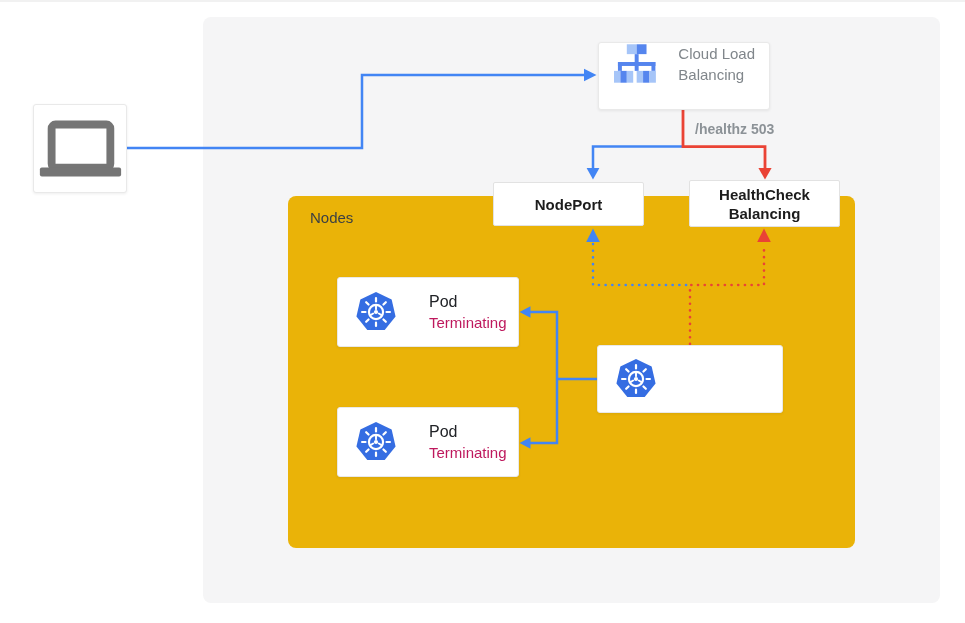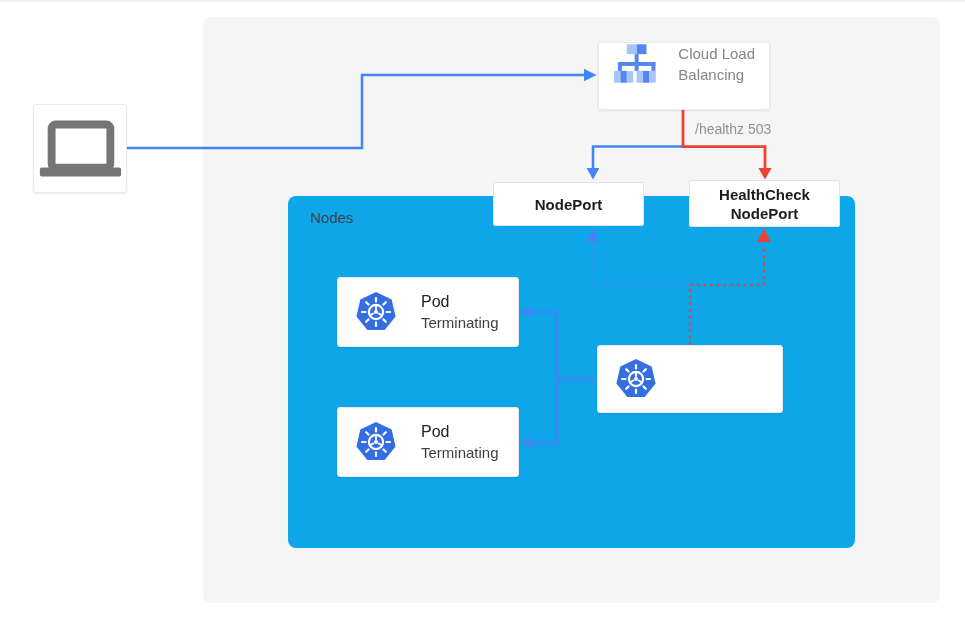--- a/index.html
+++ b/index.html
@@ -7,48 +7,48 @@
     position:relative;width:965px;height:623px;overflow:hidden;
     font-family:"Liberation Sans",sans-serif;background:#ffffff;
   }
   .top-divider{position:absolute;left:0;top:0;width:965px;height:2px;background:#f1f1f1;}
   .panel{
     position:absolute;left:203px;top:17px;width:737px;height:586px;
     background:#f5f5f6;border-radius:8px;
   }
   .nodes-group{
     position:absolute;left:288px;top:196px;width:567px;height:352px;
-    background:#0ea5e9;border-radius:8px;
+    background:#eab308;border-radius:8px;
   }
   .nodes-label{
     position:absolute;left:22px;top:13px;font-size:15px;color:#3c4043;
   }
   .wires{position:absolute;left:0;top:0;}
   .box{
     position:absolute;background:#ffffff;box-sizing:border-box;
     border:1px solid #e9e9e9;border-radius:3px;
     box-shadow:0 1px 3px rgba(0,0,0,0.07);
   }
   .box.plain{border:1px solid #e2e2e2;border-radius:2px;box-shadow:none;}
   .laptop-box{left:33px;top:104px;width:94px;height:89px;display:flex;align-items:center;justify-content:center;}
   .clb-box{left:598px;top:42px;width:172px;height:68px;display:flex;align-items:flex-start;padding-left:15px;}
   .clb-label{margin-left:19px;font-size:15px;line-height:21px;color:#80868b;width:92px;}
   .nodeport-box{left:493px;top:182px;width:151px;height:44px;display:flex;align-items:center;justify-content:center;}
   .hc-box{left:689px;top:180px;width:151px;height:47px;display:flex;align-items:center;justify-content:center;text-align:center;}
   .port-label{font-size:15px;font-weight:bold;color:#1c1c1c;line-height:19px;}
   .healthz{
-    position:absolute;left:695px;top:121px;font-size:14px;font-weight:normal;color:#8c9297;
+    position:absolute;left:695px;top:121px;font-size:14px;font-weight:bold;color:#8c9297;
   }
   .k8s-card{display:flex;align-items:center;padding-left:17px;}
   .pod1{left:337px;top:277px;width:182px;height:70px;}
   .pod2{left:337px;top:407px;width:182px;height:70px;}
   .kproxy{left:597px;top:345px;width:186px;height:68px;}
-  .k8s-text{margin-left:24px;}
+  .k8s-text{margin-left:32px;}
   .k8s-title{font-size:16px;color:#212327;line-height:21px;}
-  .k8s-sub{font-size:15px;color:#404040;line-height:21px;}
+  .k8s-sub{font-size:15px;color:#be185d;line-height:21px;}
 </style>
 </head>
 <body>
 
 <div class="stage">
 
   <div class="top-divider"></div>
   <div class="panel"></div>
 
   <div class="nodes-group">
@@ -115,21 +115,21 @@
     <div class="clb-label">Cloud Load Balancing</div>
   </div>
 
   <div class="healthz">/healthz 503</div>
 
   <div class="box plain nodeport-box">
     <span class="port-label">NodePort</span>
   </div>
 
   <div class="box plain hc-box">
-    <span class="port-label" style="width:110px;">HealthCheck NodePort</span>
+    <span class="port-label" style="width:110px;">HealthCheck Balancing</span>
   </div>
 
   <div class="box k8s-card pod1">
     <svg width="42" height="42" viewBox="-22 -22 44 44">
       <polygon points="0,-21 16.4,-13.1 20.5,4.7 9.1,18.9 -9.1,18.9 -20.5,4.7 -16.4,-13.1" fill="#356de2"></polygon>
       <g stroke="#ffffff" stroke-width="2.3" stroke-linecap="round" fill="none">
         <circle r="7.4"></circle>
         <path d="M0,-11 V-14.6 M7.8,-7.8 L10.3,-10.3 M11,0 H14.6 M7.8,7.8 L10.3,10.3 M0,11 V14.6 M-7.8,7.8 L-10.3,10.3 M-11,0 H-14.6 M-7.8,-7.8 L-10.3,-10.3"></path>
         <path d="M0,-3 V-7.4 M3,1.5 L6.4,3.7 M-3,1.5 L-6.4,3.7" stroke-width="2"></path>
       </g>

